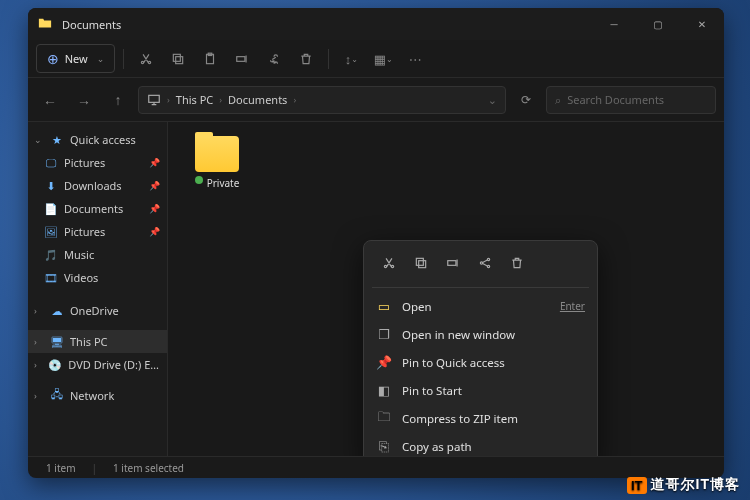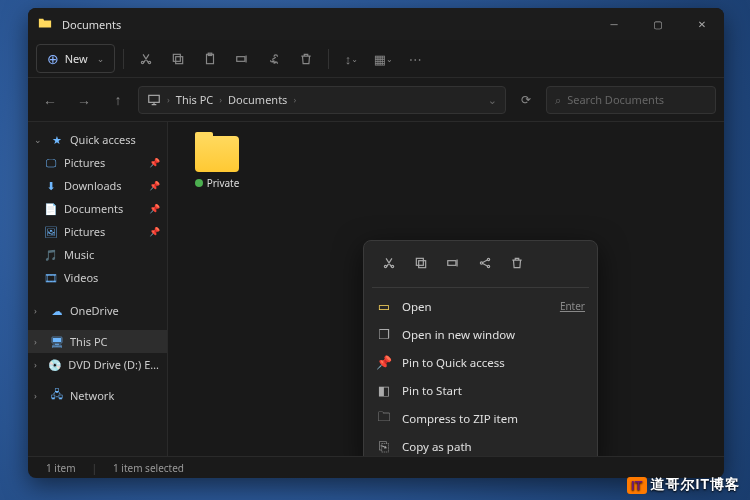--- a/index.html
+++ b/index.html
@@ -120,21 +120,21 @@
   position: relative;
 }
 .folder-icon::before {
   content: "";
   position: absolute; top: -4px; left: 0;
   width: 18px; height: 6px;
   background: #ffd95e;
   border-radius: 2px 2px 0 0;
 }
 .folder-label {
-  display: flex; align-items: center; gap: 4px;
+  display: flex; align-items: flex-start; gap: 4px;
   font-size: 10px; color: #ddd;
 }
 .status-dot { width: 8px; height: 8px; border-radius: 50%; background: #4caf50; }
 
 .ctxmenu {
   position: absolute;
   left: 195px; top: 118px;
   width: 235px;
   background: #262626;
   border: 1px solid #3a3a3a;
@@ -169,21 +169,21 @@
 .watermark {
   position: absolute;
   right: 10px; bottom: 6px;
   font-family: sans-serif;
   font-weight: bold;
   display: flex; align-items: center; gap: 4px;
   color: #fff;
   text-shadow: 0 1px 2px #000;
 }
 .watermark .it {
-  background: #ff7a00; color: #701a75;
+  background: #ff7a00; color: #000000;
   padding: 1px 4px; border-radius: 3px;
   font-size: 13px;
 }
 .watermark .cn { font-size: 14px; letter-spacing: 1px; }
 svg { display: block; }
 </style>
 </head>
 <body>
 
 <div class="window">

